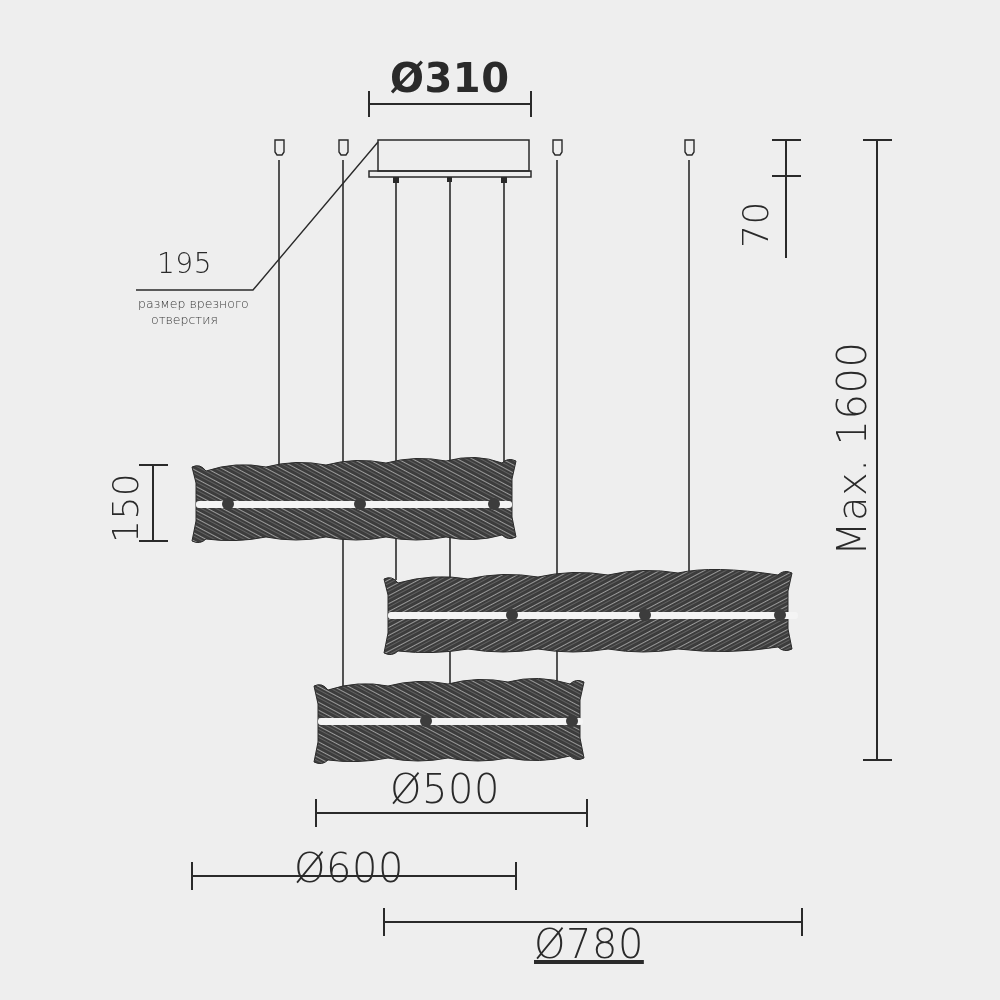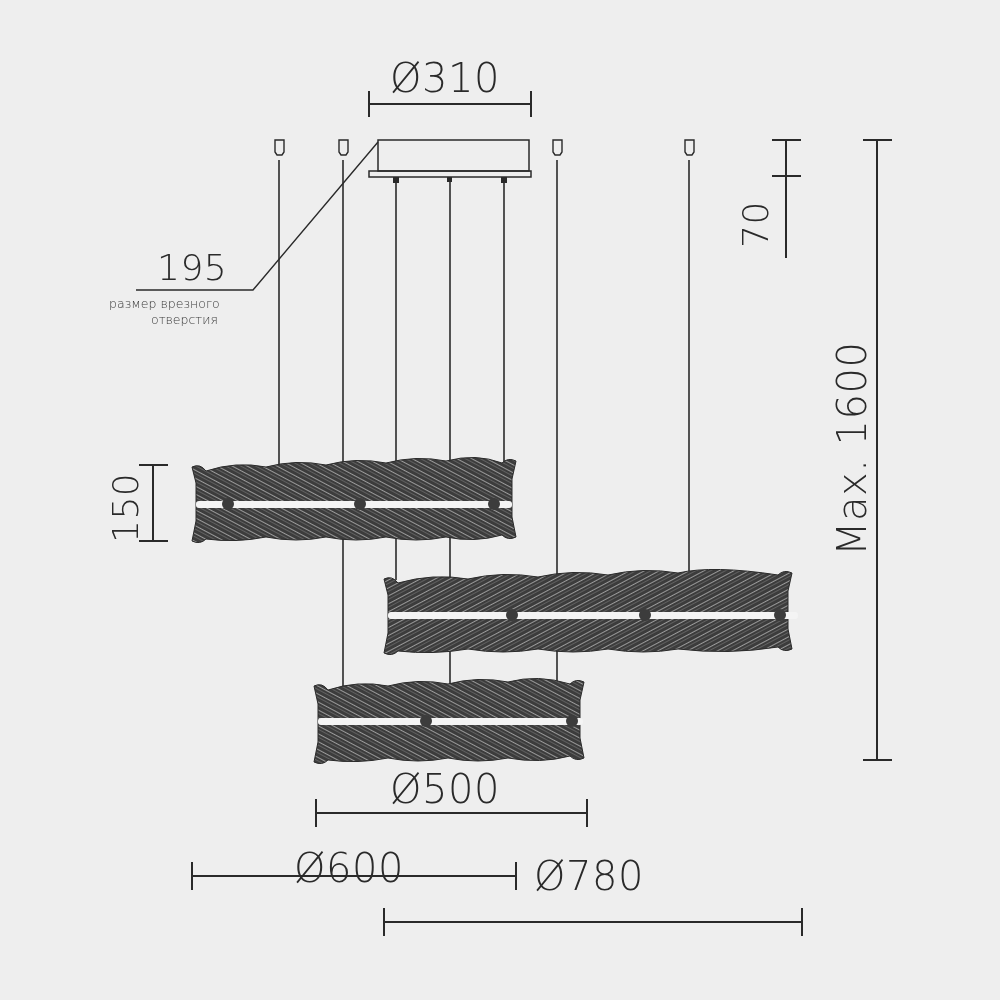--- a/index.html
+++ b/index.html
@@ -128,27 +128,27 @@
     <line x1="192" y1="876" x2="516" y2="876"></line>
     <line x1="192" y1="862" x2="192" y2="890"></line>
     <line x1="516" y1="862" x2="516" y2="890"></line>
 
     <line x1="384" y1="922" x2="802" y2="922"></line>
     <line x1="384" y1="908" x2="384" y2="936"></line>
     <line x1="802" y1="908" x2="802" y2="936"></line>
   </g>
 </svg>
 
-<div class="label dim-lg" style="left:390px; top:58px;">Ø310</div>
+<div class="label dim-lg" style="left:390px; top:58px;font-weight:bold;">Ø310</div>
 
-<div class="label dim-lg" style="left:157px; top:250px; font-size:36px;">195</div>
-<div class="label dim-sm" style="left:109px; top:296px;">размер врезного</div>
+<div class="label dim-lg" style="left:157px; top:250px; font-size:28px;">195</div>
+<div class="label dim-sm" style="left:138px; top:296px;">размер врезного</div>
 <div class="label dim-sm" style="left:151px; top:312px;text-align:center;">отверстия</div>
 
 <div class="label dim-lg vert" style="left:738px; top:248px; font-size:36px;">70</div>
 
 <div class="label dim-lg vert" style="left:832px; top:556px;">Max. 1600</div>
 
 <div class="label dim-lg vert" style="left:108px; top:543px; font-size:36px;">150</div>
 
 <div class="label dim-lg" style="left:390px; top:769px;text-align:right;">Ø500</div>
 <div class="label dim-lg" style="left:294px; top:832px;margin-top:16px;">Ø600</div>
-<div class="label dim-lg" style="left:534px; top:856px;">Ø780</div>
+<div class="label dim-lg" style="left:534px; top:924px;text-decoration:underline;">Ø780</div>
 
 </body></html>

